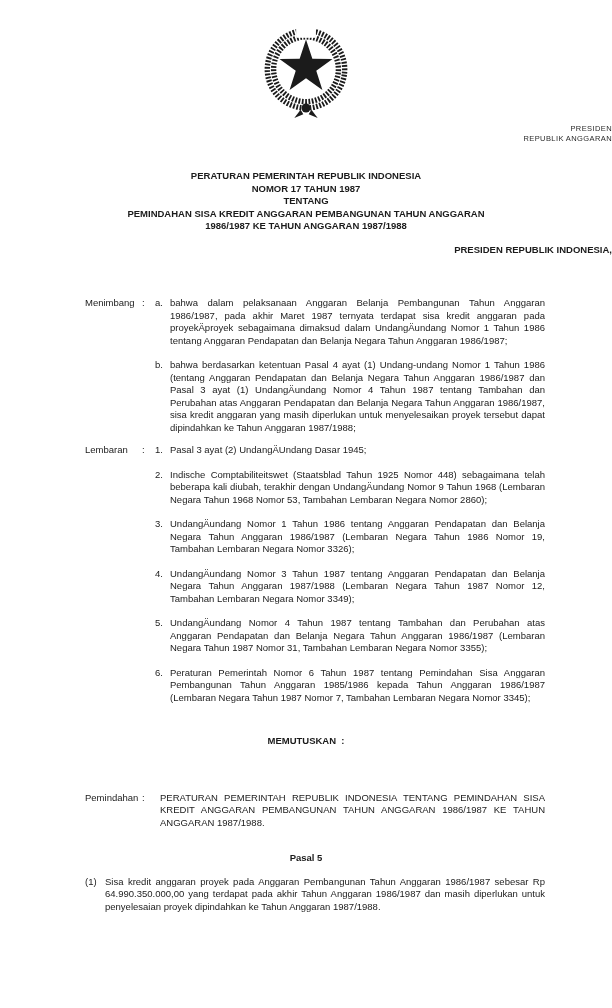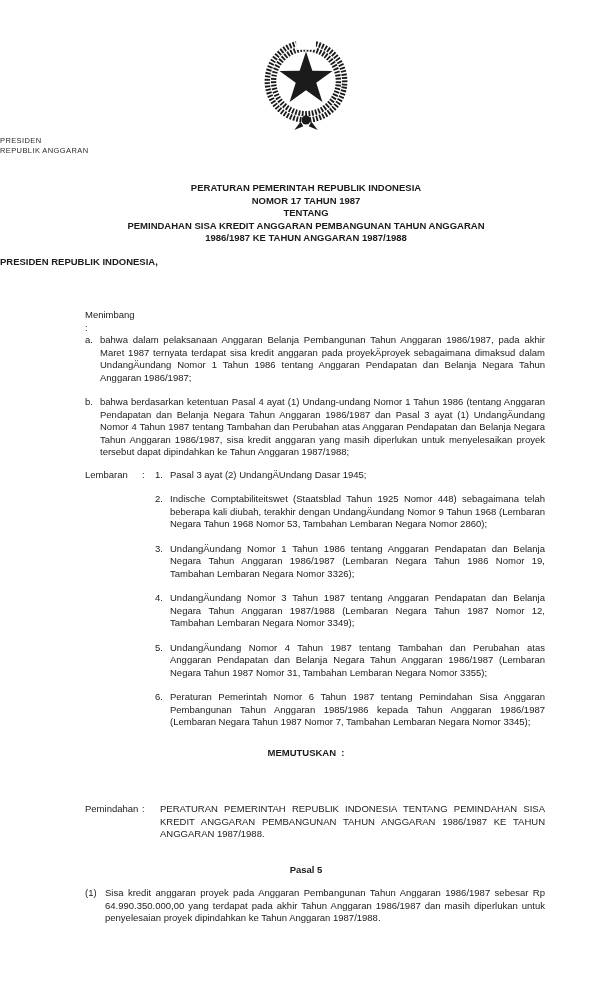--- a/index.html
+++ b/index.html
@@ -6,40 +6,40 @@
   .page{
     position:relative;
     width:612px;height:1008px;
     background:#ffffff;
     color:#1b1b1b;
     font-family:"Liberation Sans","DejaVu Sans",sans-serif;
     font-size:9.5px;line-height:12.5px;
     overflow:hidden;
   }
   
-  .letterhead{padding-top:36px;text-align:left;}
+  .letterhead{padding-top:24px;text-align:right;}
   .emblem{width:108px;height:100px;margin:0 auto;}
   .lh-line{font-size:7.5px;line-height:10px;color:#2a2a2a;letter-spacing:.4px;}
   
   .title-block{margin-top:26px;text-align:center;font-weight:bold;}
   .title-line{white-space:nowrap;}
-  .preamble{margin-top:11px;text-align:left;font-weight:bold;}
+  .preamble{margin-top:11px;text-align:right;font-weight:bold;}
   
   .clause{display:flex;margin:0 67px 0 85px;align-items:flex-start;}
   .clause-label{width:57px;flex:none;}
   .clause-colon{width:13px;flex:none;}
   .clause-items{flex:1;min-width:0;}
   .item{display:flex;margin-bottom:12px;}
   .item:last-child{margin-bottom:0;}
   .item-marker{width:15px;flex:none;}
   .item-text{flex:1;text-align:justify;}
-  .menimbang{margin-top:41px;flex-direction:column;}
+  .menimbang{margin-top:41px;}
   .mengingat{margin-top:10px;}
   
-  .memutuskan-heading{margin-top:18px;text-align:center;font-weight:bold;}
+  .memutuskan-heading{margin-top:31px;text-align:center;font-weight:bold;}
   .menetapkan{margin-top:44px;}
   .menetapkan-text{flex:1;margin-left:5px;text-align:justify;}
   
   .pasal-heading{margin-top:23px;text-align:center;font-weight:bold;}
   .pasal-body{margin:11px 67px 0 85px;}
   .pasal-item{display:flex;}
   .pasal-marker{width:20px;flex:none;}
   .pasal-text{flex:1;text-align:justify;}
 </style>
 </head>

